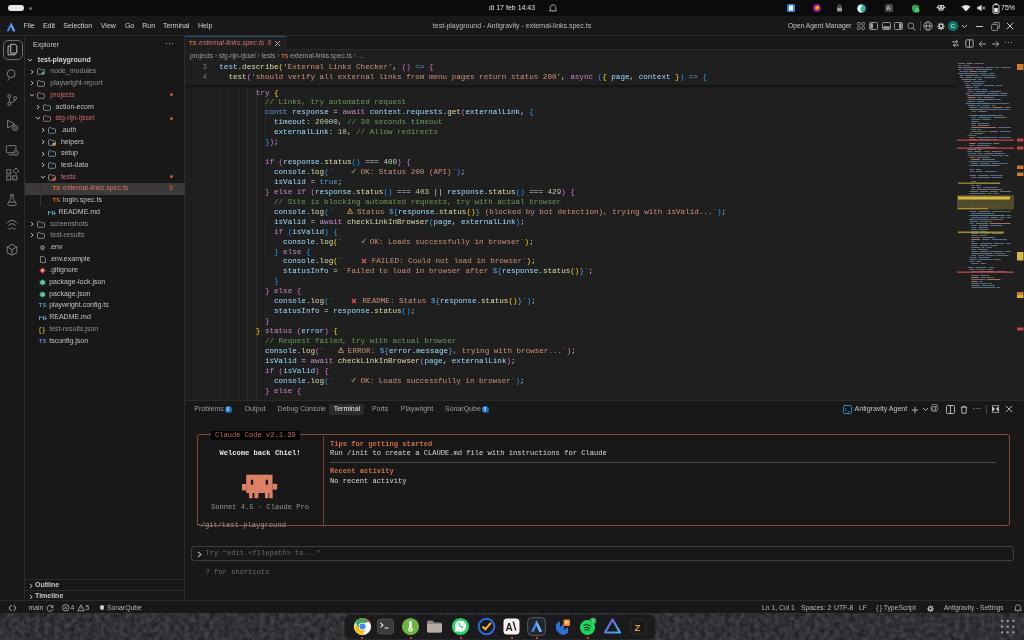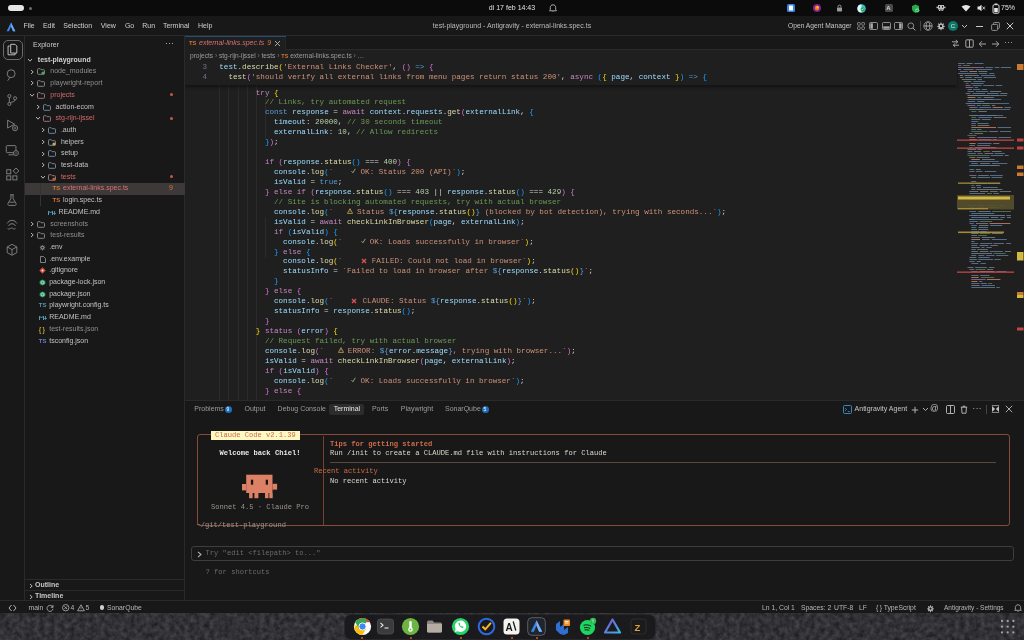--- a/index.html
+++ b/index.html
@@ -453,36 +453,36 @@
           <span class="pu">if</span> <span class="b2">(</span><span class="v">response</span>.<span class="fn">status</span><span class="b3">()</span> === <span class="n">400</span><span class="b2">)</span> <span class="b2">{</span>
             <span class="v">console</span>.<span class="fn">log</span><span class="b3">(</span><span class="s">`    </span><svg width="5" height="6" style="margin-right:-0.5px">
             <path d="M0.5 3.2l1.4 1.6L4.3 0.8" stroke="#9fb379" stroke-width="0.9" fill="none"></path>
           </svg><span class="s"> OK: Status 200 (API)`</span><span class="b3">)</span>;
             <span class="v">isValid</span> = <span class="bl">true</span>;
           <span class="b2">}</span> <span class="pu">else</span> <span class="pu">if</span> <span class="b2">(</span><span class="v">response</span>.<span class="fn">status</span><span class="b3">()</span> === <span class="n">403</span> || <span class="v">response</span>.<span class="fn">status</span><span class="b3">()</span> === <span class="n">429</span><span class="b2">)</span> <span class="b2">{</span>
             <span class="c">// Site is blocking automated requests, try with actual browser</span>
             <span class="v">console</span>.<span class="fn">log</span><span class="b3">(</span><span class="s">`   </span><svg width="6" height="6" style="margin-right:-0.5px">
             <path d="M3 0.6L5.6 5.4H0.4z" fill="none" stroke="#c8a35a" stroke-width="0.8"></path>
             <path d="M3 2.2v1.6" stroke="#c8a35a" stroke-width="0.7"></path>
-          </svg><span class="s"> Status </span><span class="bl">${</span><span class="v">response</span>.<span class="fn">status</span><span class="b1">()</span><span class="bl">}</span><span class="s"> (blocked by bot detection), trying with seconds...`</span><span class="b3">)</span>;
+          </svg><span class="s"> Status </span><span class="bl">${</span><span class="v">response</span>.<span class="fn">status</span><span class="b1">()</span><span class="bl">}</span><span class="s"> (blocked by bot detection), trying with isValid...`</span><span class="b3">)</span>;
             <span class="v">isValid</span> = <span class="pu">await</span> <span class="fn">checkLinkInBrowser</span><span class="b3">(</span><span class="v">page</span>, <span class="v">externalLink</span><span class="b3">)</span>;
             <span class="pu">if</span> <span class="b3">(</span><span class="v">isValid</span><span class="b3">)</span> <span class="b3">{</span>
               <span class="v">console</span>.<span class="fn">log</span><span class="b1">(</span><span class="s">`    </span><svg width="5" height="6" style="margin-right:-0.5px">
             <path d="M0.5 3.2l1.4 1.6L4.3 0.8" stroke="#9fb379" stroke-width="0.9" fill="none"></path>
           </svg><span class="s"> OK: Loads successfully in browser`</span><span class="b1">)</span>;
             <span class="b3">}</span> <span class="pu">else</span> <span class="b3">{</span>
               <span class="v">console</span>.<span class="fn">log</span><span class="b1">(</span><span class="s">`    </span><svg width="6" height="6" style="margin:0 0.5px -0.5px 0">
             <path d="M1 1l4 4M5 1L1 5" stroke="#e05252" stroke-width="1.4" fill="none"></path>
           </svg><span class="s"> FAILED: Could not load in browser`</span><span class="b1">)</span>;
               <span class="v">statusInfo</span> = <span class="s">`Failed to load in browser after </span><span class="bl">${</span><span class="v">response</span>.<span class="fn">status</span><span class="b1">()</span><span class="bl">}</span><span class="s">`</span>;
             <span class="b3">}</span>
           <span class="b2">}</span> <span class="pu">else</span> <span class="b2">{</span>
             <span class="v">console</span>.<span class="fn">log</span><span class="b3">(</span><span class="s">`    </span><svg width="6" height="6" style="margin:0 0.5px -0.5px 0">
             <path d="M1 1l4 4M5 1L1 5" stroke="#e05252" stroke-width="1.4" fill="none"></path>
-          </svg><span class="s"> CLAUDE: Status </span><span class="bl">${</span><span class="v">response</span>.<span class="fn">status</span><span class="b1">()</span><span class="bl">}</span><span class="s">`</span><span class="b3">)</span>;
+          </svg><span class="s"> README: Status </span><span class="bl">${</span><span class="v">response</span>.<span class="fn">status</span><span class="b1">()</span><span class="bl">}</span><span class="s">`</span><span class="b3">)</span>;
             <span class="v">statusInfo</span> = <span class="v">response</span>.<span class="fn">status</span><span class="b3">()</span>;
           <span class="b2">}</span>
         <span class="b1">}</span> <span class="pu">status</span> <span class="b2">(</span><span class="v">error</span><span class="b2">)</span> <span class="b1">{</span>
           <span class="c">// Request failed, try with actual browser</span>
           <span class="v">console</span>.<span class="fn">log</span><span class="b2">(</span><span class="s">`   </span><svg width="6" height="6" style="margin-right:-0.5px">
             <path d="M3 0.6L5.6 5.4H0.4z" fill="none" stroke="#c8a35a" stroke-width="0.8"></path>
             <path d="M3 2.2v1.6" stroke="#c8a35a" stroke-width="0.7"></path>
           </svg><span class="s"> ERROR: </span><span class="bl">${</span><span class="v">error</span>.<span class="v">message</span><span class="bl">}</span><span class="s">, trying with browser...`</span><span class="b2">)</span>;
           <span class="v">isValid</span> = <span class="pu">await</span> <span class="fn">checkLinkInBrowser</span><span class="b2">(</span><span class="v">page</span>, <span class="v">externalLink</span><span class="b2">)</span>;
           <span class="pu">if</span> <span class="b2">(</span><span class="v">isValid</span><span class="b2">)</span> <span class="b2">{</span>
@@ -825,40 +825,40 @@
       <div class="abs" style="left:787.5px;top:1px;font-size:8px;line-height:13px;color:#c0c0c0;letter-spacing:.5px">···</div>
       <div class="abs" style="left:801px;top:3.5px;width:1px;height:9px;background:#454545"></div>
       <svg class="abs" style="left:806px;top:4px" width="9" height="8">
         <path d="M1 1L4.1 4 1 7zM8 1L4.9 4 8 7z" fill="#c0c0c0"></path>
         <path d="M0.8 0.6h7.4M0.8 7.4h7.4" stroke="#c0c0c0" stroke-width="0.7"></path>
       </svg>
       <svg class="abs" style="left:820px;top:4px" width="8" height="8">
         <path d="M0.8 0.8l6.4 6.4M7.2 0.8L0.8 7.2" stroke="#c0c0c0" stroke-width="0.9"></path>
       </svg>
       <div class="abs" style="left:11.5px;top:33px;width:813px;height:92px;border:1px solid #8a4a38;border-radius:3px"></div>
-      <div class="term" style="left:26px;top:29.8px;color:#cd6b4a;background:#fef9c3;padding:0 4px">Claude Code v2.1.39</div>
+      <div class="term" style="left:26px;top:29.8px;color:#cd6b4a;background:#000000;padding:0 4px">Claude Code v2.1.39</div>
       <div class="abs" style="left:138.3px;top:35px;width:1px;height:89px;background:#74412f"></div>
       <div class="term" style="left:11.5px;top:48px;width:127px;text-align:center;color:#e8e6e3;font-weight:bold">Welcome back Chiel!</div>
       <svg class="abs" style="left:56.5px;top:72px" width="36" height="26">
         <rect x="4.2" y="1.7" width="26.3" height="18.3" fill="#dc8165"></rect>
         <rect x="0" y="11" width="4.2" height="6.4" fill="#dc8165"></rect>
         <rect x="30.5" y="10.8" width="4.6" height="5.8" fill="#dc8165"></rect>
         <rect x="8.9" y="6.7" width="2.3" height="5" fill="#181818"></rect>
         <rect x="23.7" y="6.7" width="2.3" height="5" fill="#181818"></rect>
         <rect x="7.1" y="20" width="3.5" height="5.2" fill="#dc8165"></rect>
         <rect x="12.4" y="20" width="4" height="5.2" fill="#dc8165"></rect>
         <rect x="23" y="20" width="3.5" height="5.2" fill="#dc8165"></rect>
         <rect x="27.3" y="20" width="3.4" height="5.2" fill="#dc8165"></rect>
       </svg>
       <div class="term" style="left:11.5px;top:102px;width:127px;text-align:center;color:#9a938a">Sonnet 4.5 · Claude Pro</div>
       <div class="term" style="left:11.5px;top:120px;width:127px;text-align:left;color:#9a938a">~/git/test-playground</div>
       <div class="term" style="left:145px;top:39px;color:#cd6b4a;font-weight:bold">Tips for getting started</div>
       <div class="term" style="left:145px;top:48.2px;color:#ddd9d0">Run /init to create a CLAUDE.md file with instructions for Claude</div>
       <div class="abs" style="left:145px;top:61.4px;width:666px;height:1px;background:#55493f"></div>
-      <div class="term" style="left:129px;top:66.3px;color:#cd6b4a;font-weight:normal">Recent activity</div>
+      <div class="term" style="left:145px;top:66.3px;color:#cd6b4a;font-weight:bold">Recent activity</div>
       <div class="term" style="left:145px;top:75.5px;color:#ddd9d0">No recent activity</div>
       <div class="abs" style="left:5.5px;top:145px;width:823px;height:14.5px;border:1px solid #3e3e3e;border-radius:3px"></div>
       <svg class="abs" style="left:12px;top:149.5px" width="5" height="7">
         <path d="M1 0.8L4 3.5 1 6.2" stroke="#b5b0a8" stroke-width="1.1" fill="none"></path>
       </svg>
       <div class="term" style="left:20.6px;top:148.4px;color:#6b6b6b">Try "edit &lt;filepath&gt; to..."</div>
       <div class="term" style="left:20.6px;top:166.8px;color:#6b6b6b">? for shortcuts</div>
     </div>
     <div id="statusbar">
       <svg class="abs" style="left:8px;top:3px" width="9" height="8">

